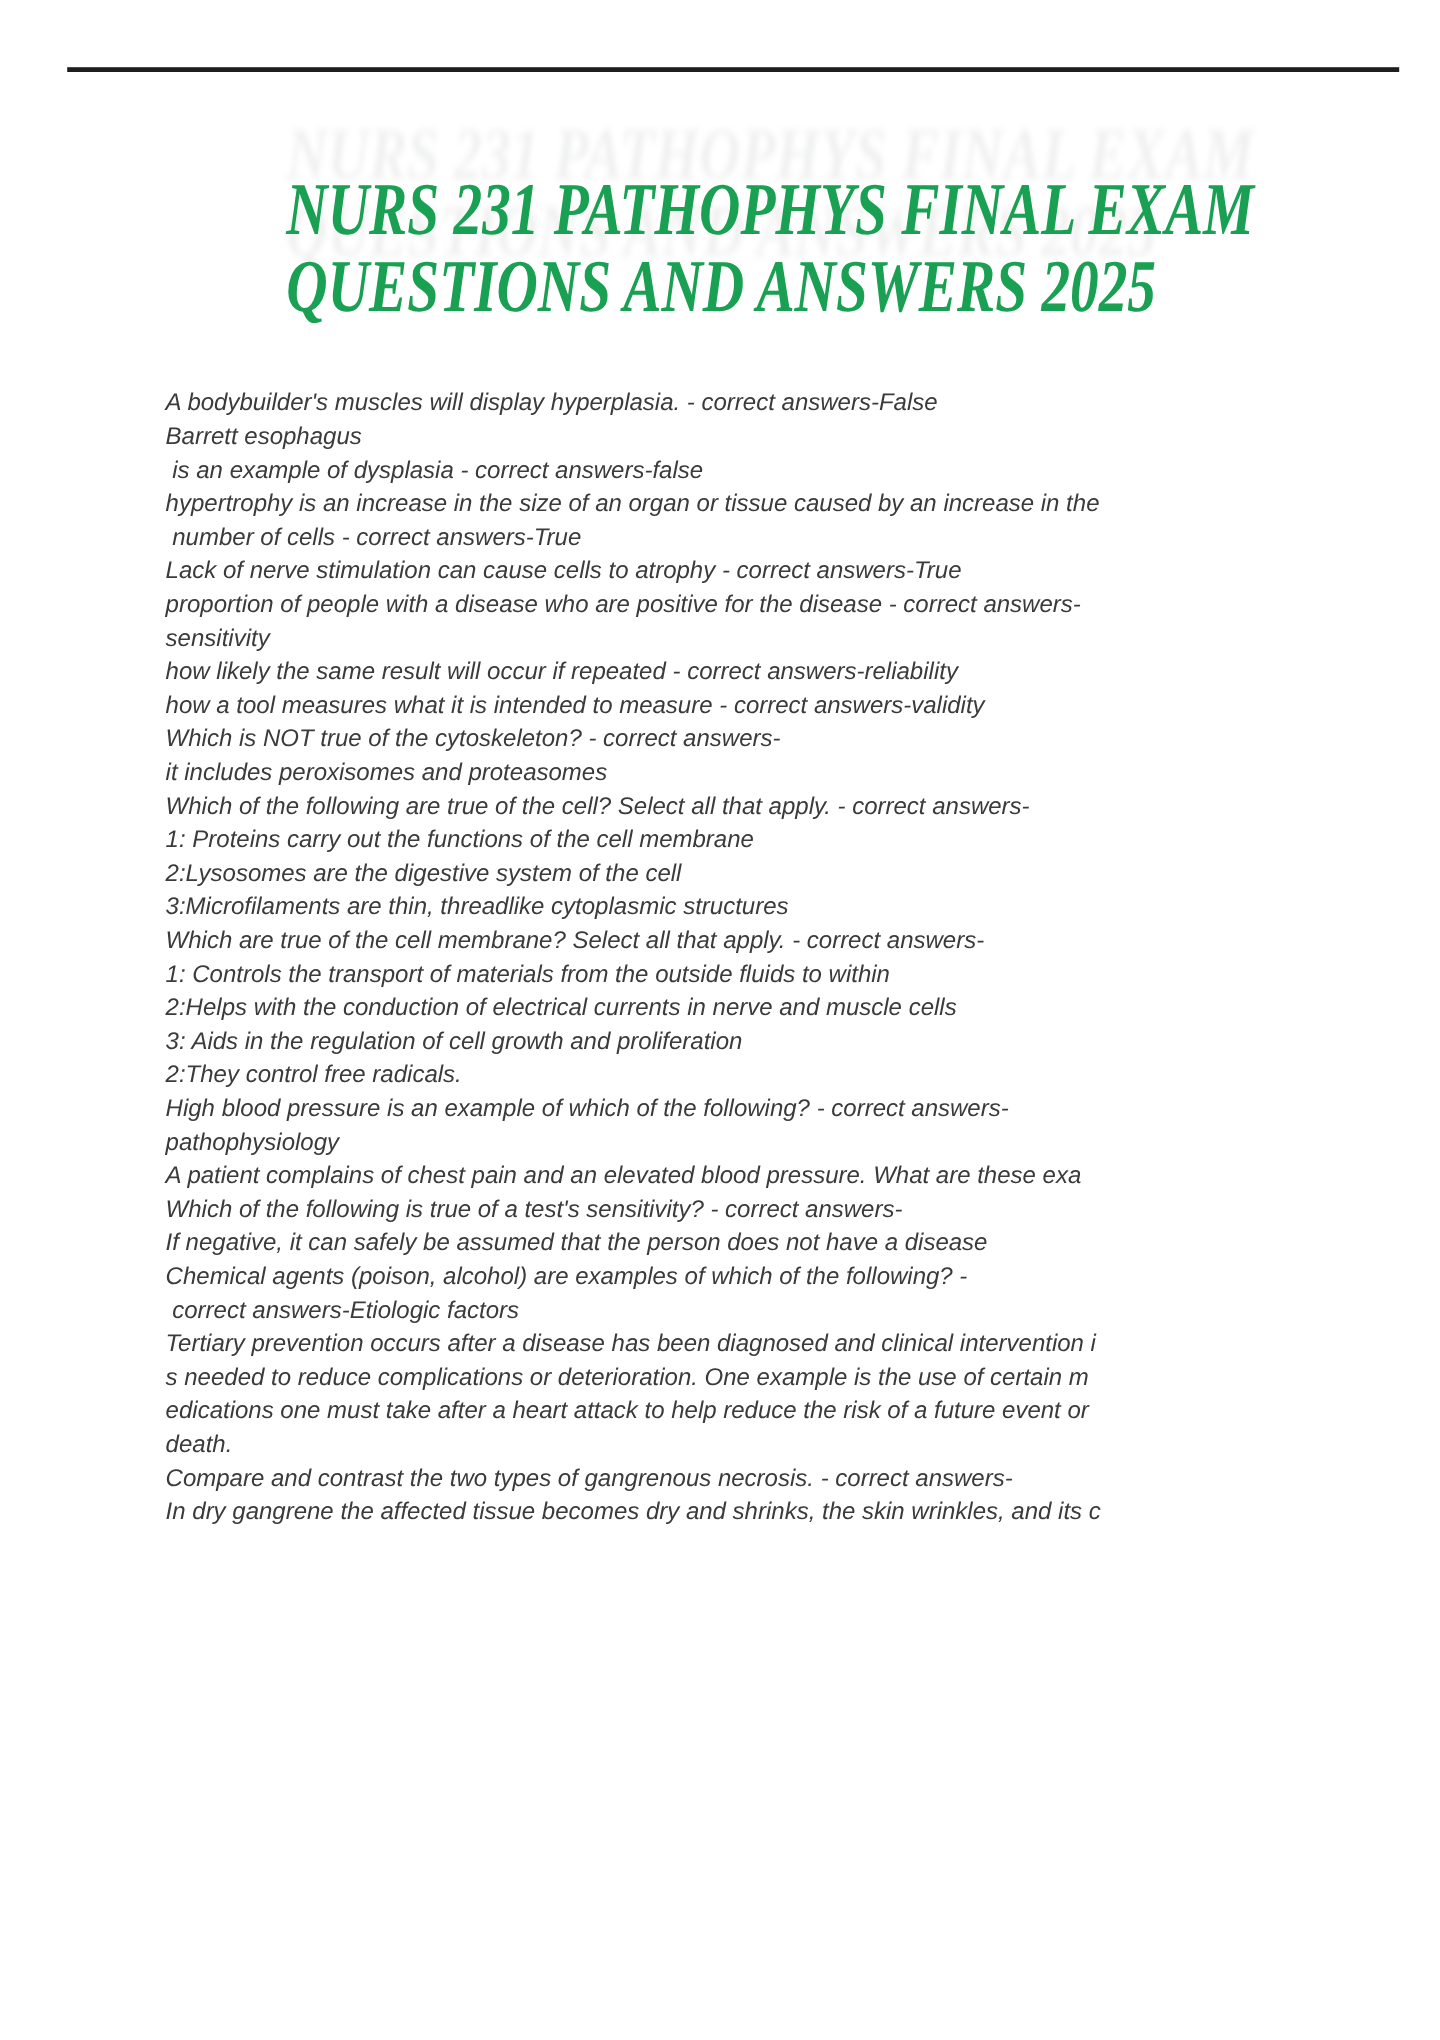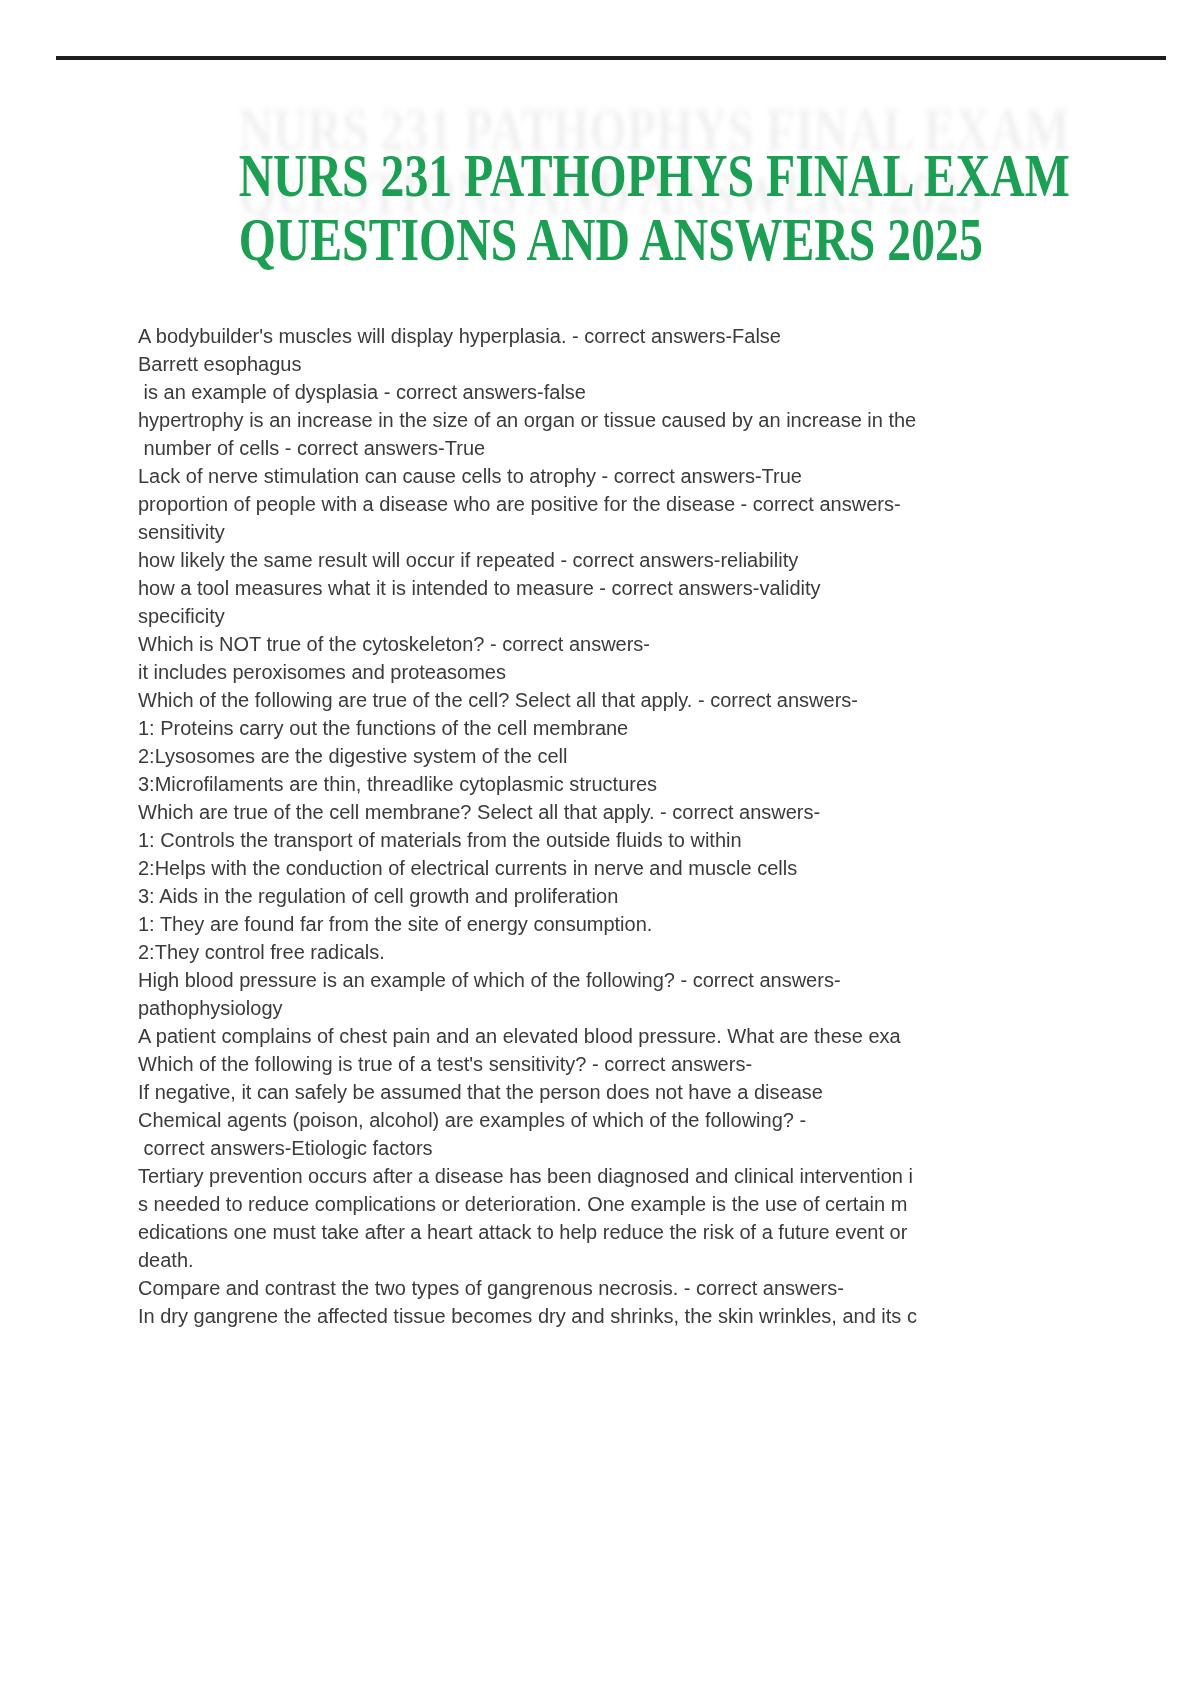--- a/index.html
+++ b/index.html
@@ -7,20 +7,21 @@
     padding: 0;
     background: #ffffff;
   }
   .page {
     position: relative;
     width: 1200px;
     height: 1348px;
     background: #ffffff;
     overflow: hidden;
     font-family: "Liberation Sans", sans-serif;
+    font-style: italic;
   }
   .rule {
     position: absolute;
     height: 4px;
     background: #1e1e1e;
   }
   .rule-top {
     top: 56px;
     left: 56px;
     width: 1110px;
@@ -105,32 +106,30 @@
       <div class="line">A bodybuilder's muscles will display hyperplasia. - correct answers-False</div>
       <div class="line">Barrett esophagus</div>
       <div class="line"> is an example of dysplasia - correct answers-false</div>
       <div class="line">hypertrophy is an increase in the size of an organ or tissue caused by an increase in the</div>
       <div class="line"> number of cells - correct answers-True</div>
       <div class="line">Lack of nerve stimulation can cause cells to atrophy - correct answers-True</div>
       <div class="line">proportion of people with a disease who are positive for the disease - correct answers-</div>
       <div class="line">sensitivity</div>
       <div class="line">how likely the same result will occur if repeated - correct answers-reliability</div>
       <div class="line">how a tool measures what it is intended to measure - correct answers-validity</div>
-      <div class="line">specificity</div>
       <div class="line">Which is NOT true of the cytoskeleton? - correct answers-</div>
       <div class="line">it includes peroxisomes and proteasomes</div>
       <div class="line">Which of the following are true of the cell? Select all that apply. - correct answers-</div>
       <div class="line">1: Proteins carry out the functions of the cell membrane</div>
       <div class="line">2:Lysosomes are the digestive system of the cell</div>
       <div class="line">3:Microfilaments are thin, threadlike cytoplasmic structures</div>
       <div class="line">Which are true of the cell membrane? Select all that apply. - correct answers-</div>
       <div class="line">1: Controls the transport of materials from the outside fluids to within</div>
       <div class="line">2:Helps with the conduction of electrical currents in nerve and muscle cells</div>
       <div class="line">3: Aids in the regulation of cell growth and proliferation</div>
-      <div class="line">1: They are found far from the site of energy consumption.</div>
       <div class="line">2:They control free radicals.</div>
       <div class="line">High blood pressure is an example of which of the following? - correct answers-</div>
       <div class="line">pathophysiology</div>
       <div class="line">A patient complains of chest pain and an elevated blood pressure. What are these exa</div>
       <div class="line">Which of the following is true of a test's sensitivity? - correct answers-</div>
       <div class="line">If negative, it can safely be assumed that the person does not have a disease</div>
       <div class="line">Chemical agents (poison, alcohol) are examples of which of the following? -</div>
       <div class="line"> correct answers-Etiologic factors</div>
       <div class="line">Tertiary prevention occurs after a disease has been diagnosed and clinical intervention i</div>
       <div class="line">s needed to reduce complications or deterioration. One example is the use of certain m</div>

